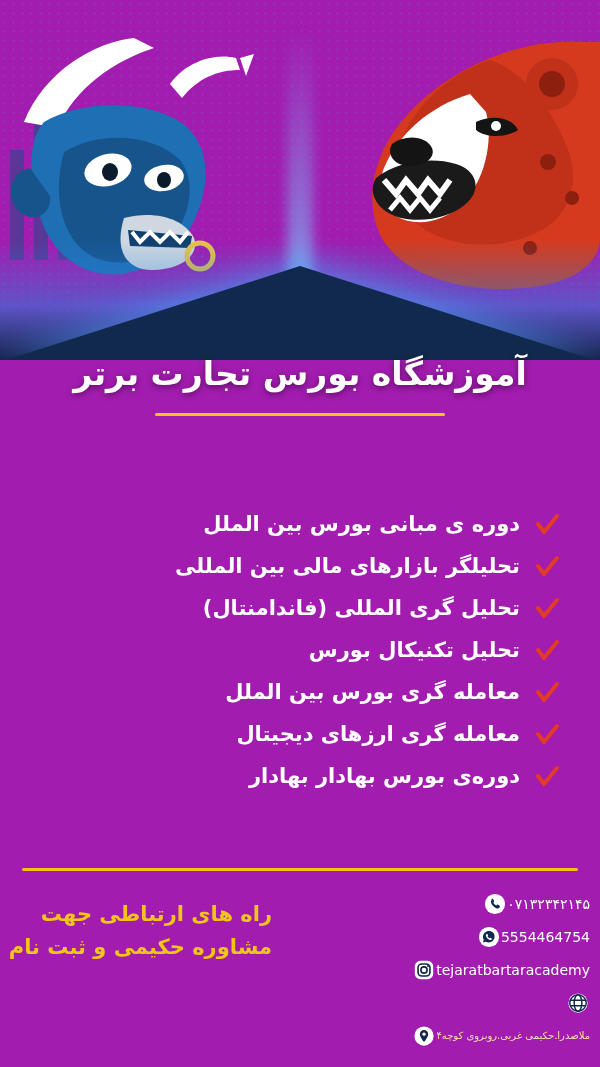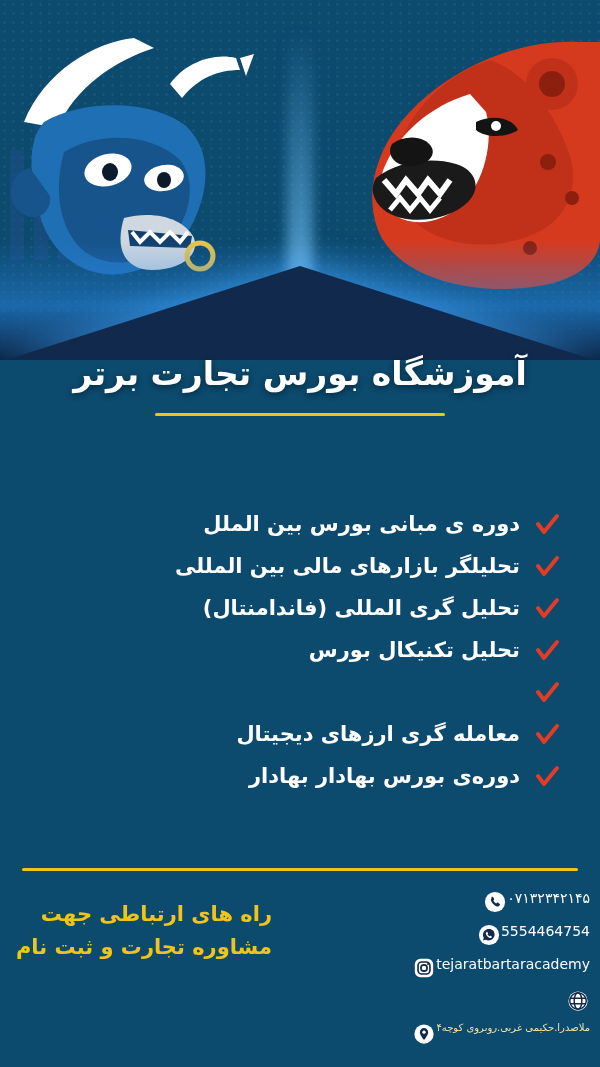--- a/index.html
+++ b/index.html
@@ -11,21 +11,21 @@
     width: 600px;
     height: 1067px;
     overflow: hidden;
     font-family: "DejaVu Sans", "Liberation Sans", sans-serif;
     position: relative;
   }
 
   .poster {
     position: absolute;
     inset: 0;
-    background: #0c4a6e;
+    background: #a21caf;
     overflow: hidden;
   }
 
   
   .hero {
     position: absolute;
     top: 0; left: 0;
     width: 600px;
     height: 360px;
     background:
@@ -172,21 +172,21 @@
   .contacts {
     flex: 1 1 auto;
     padding: 10px 10px 0 18px;
     display: flex;
     flex-direction: column;
     justify-content: flex-start;
   }
   .contact-row {
     display: flex;
     flex-direction: row-reverse;
-    align-items: flex-start;
+    align-items: center;
     justify-content: flex-end;
     margin-bottom: 6px;
     height: 27px;
   }
   .contact-icon {
     flex: 0 0 auto;
     width: 24px; height: 24px;
     margin-right: 0;
     margin-left: 10px;
     display: flex;
@@ -326,20 +326,21 @@
       </span>
       <span class="course-label">تحلیل تکنیکال بورس</span>
     </div>
 
     <div class="course-row">
       <span class="check">
         <svg width="24" height="24" viewBox="0 0 24 24">
             <path d="M3 11 L9 19 L22 3" fill="none" stroke="#e23b26" stroke-width="4" stroke-linecap="round" stroke-linejoin="round"></path>
           </svg>
       </span>
+      <span class="course-label">معامله گری بورس بین الملل</span>
     </div>
 
 
     <div class="course-row">
       <span class="check">
         <svg width="24" height="24" viewBox="0 0 24 24">
             <path d="M3 11 L9 19 L22 3" fill="none" stroke="#e23b26" stroke-width="4" stroke-linecap="round" stroke-linejoin="round"></path>
           </svg>
       </span>
       <span class="course-label">معامله گری ارزهای دیجیتال</span>
@@ -414,18 +415,18 @@
             <circle cx="12" cy="10" r="1.8" fill="#ffffff"></circle>
           </svg>
         </span>
         <span class="contact-text fa yellowish">ملاصدرا.حکیمی غربی.روبروی کوچه۴</span>
       </div>
 
     </div>
 
     <div class="cta">
       <div class="cta-line">راه های ارتباطی جهت</div>
-      <div class="cta-line">مشاوره تجارت و ثبت نام</div>
+      <div class="cta-line">مشاوره حکیمی و ثبت نام</div>
     </div>
 
   </div>
 
 </div>
 
 </body></html>

